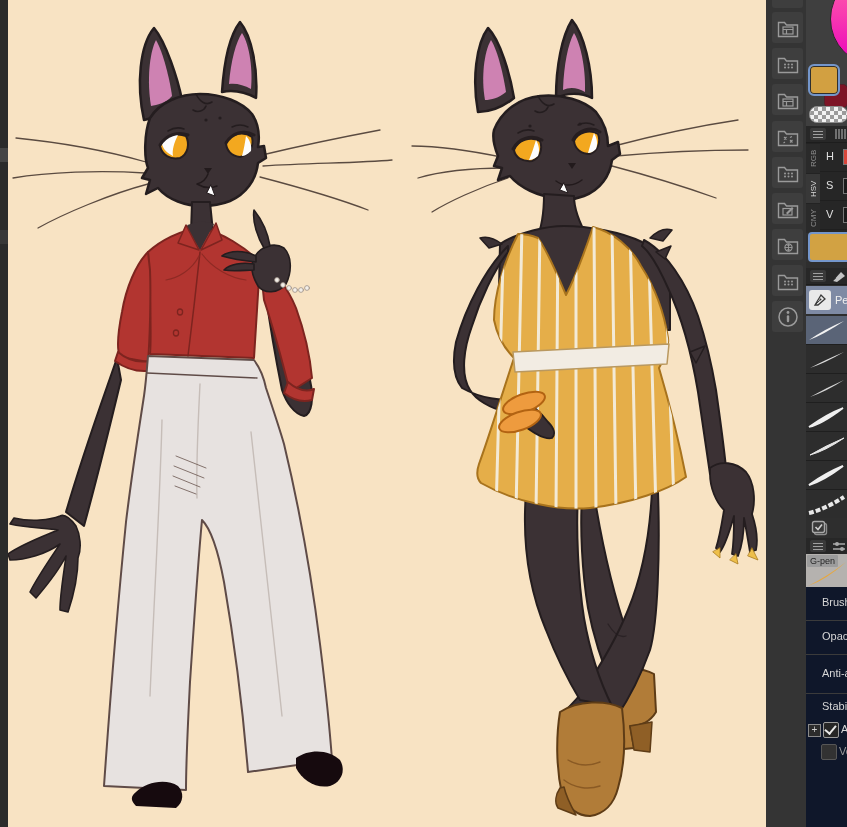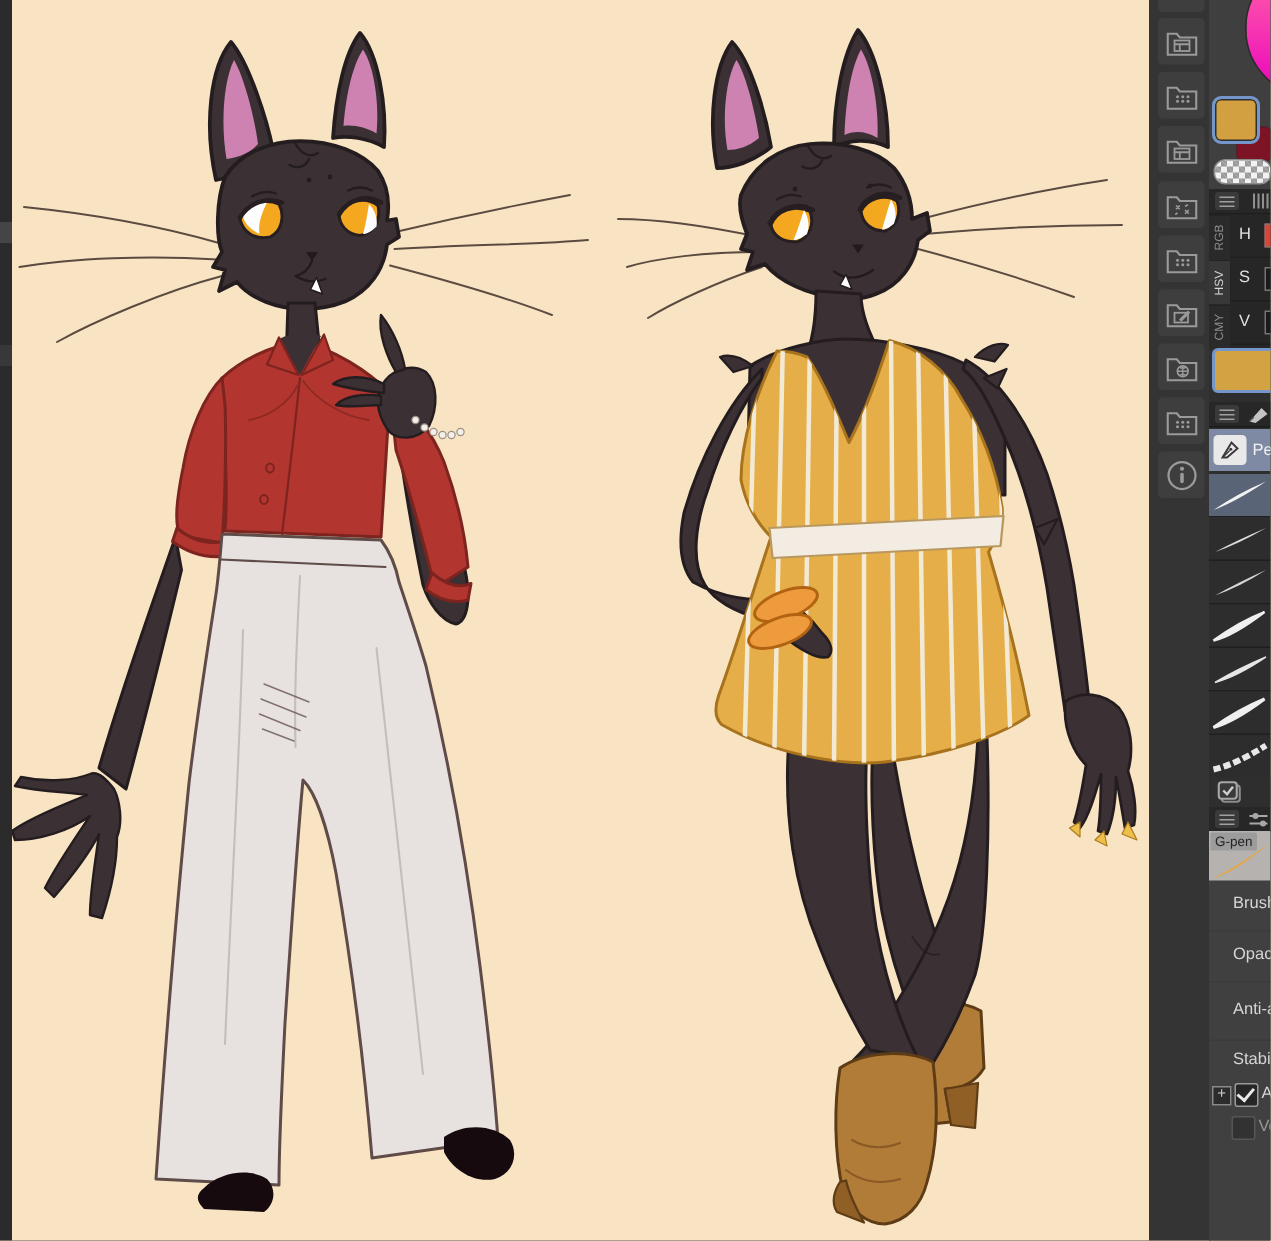--- a/index.html
+++ b/index.html
@@ -68,21 +68,21 @@
   .pen-icon-box{width:22px;height:20px;background:#e9e9e9;border-radius:3px;margin-left:3px;
     display:flex;align-items:center;justify-content:center;flex:none;}
   .pen-tab .lbl{font-size:11px;color:#f0f0f0;margin-left:4px;white-space:nowrap;}
   .stroke-list{position:absolute;left:0;top:54px;width:41px;height:202px;overflow:hidden;}
   .stroke-row{position:relative;width:41px;height:28px;background:#2d2d2d;border-bottom:1px solid #1f1f1f;}
   .stroke-row.selected{background:#5a6477;}
   .stroke-row svg{position:absolute;left:1px;top:1px;}
   .subtool-foot{position:absolute;left:0;top:256px;width:41px;height:20px;background:#2e2e2e;}
 
   
-  .prop-panel{position:absolute;left:0;top:538px;width:41px;height:289px;background:#404040;}
+  .prop-panel{position:absolute;left:0;top:538px;width:41px;height:289px;background:#0f172a;}
   .gpen-preview{position:absolute;left:0;top:16px;width:41px;height:33px;background:#b5b2af;overflow:hidden;}
   .gpen-badge{position:absolute;left:1px;top:1px;padding:1px 3px;background:#9c9c9c;
     font-size:9px;color:#262626;border-radius:1px;white-space:nowrap;}
   .prop-rows{position:absolute;left:0;top:49px;width:41px;}
   .prop-row{position:relative;height:33px;border-bottom:1px solid #3b3b3b;}
   .prop-row .lbl{position:absolute;left:16px;top:9px;font-size:11px;color:#d6d6d6;white-space:nowrap;}
   .toggle-row{position:relative;height:22px;}
   .plus-box{position:absolute;left:2px;top:4px;width:11px;height:11px;border:1px solid #8a8a8a;
     color:#cfcfcf;font-size:10px;line-height:10px;text-align:center;background:#2c2c2c;}
   .chk{position:absolute;left:17px;top:2px;width:14px;height:14px;background:#262626;border:1px solid #9a9a9a;border-radius:2px;}

